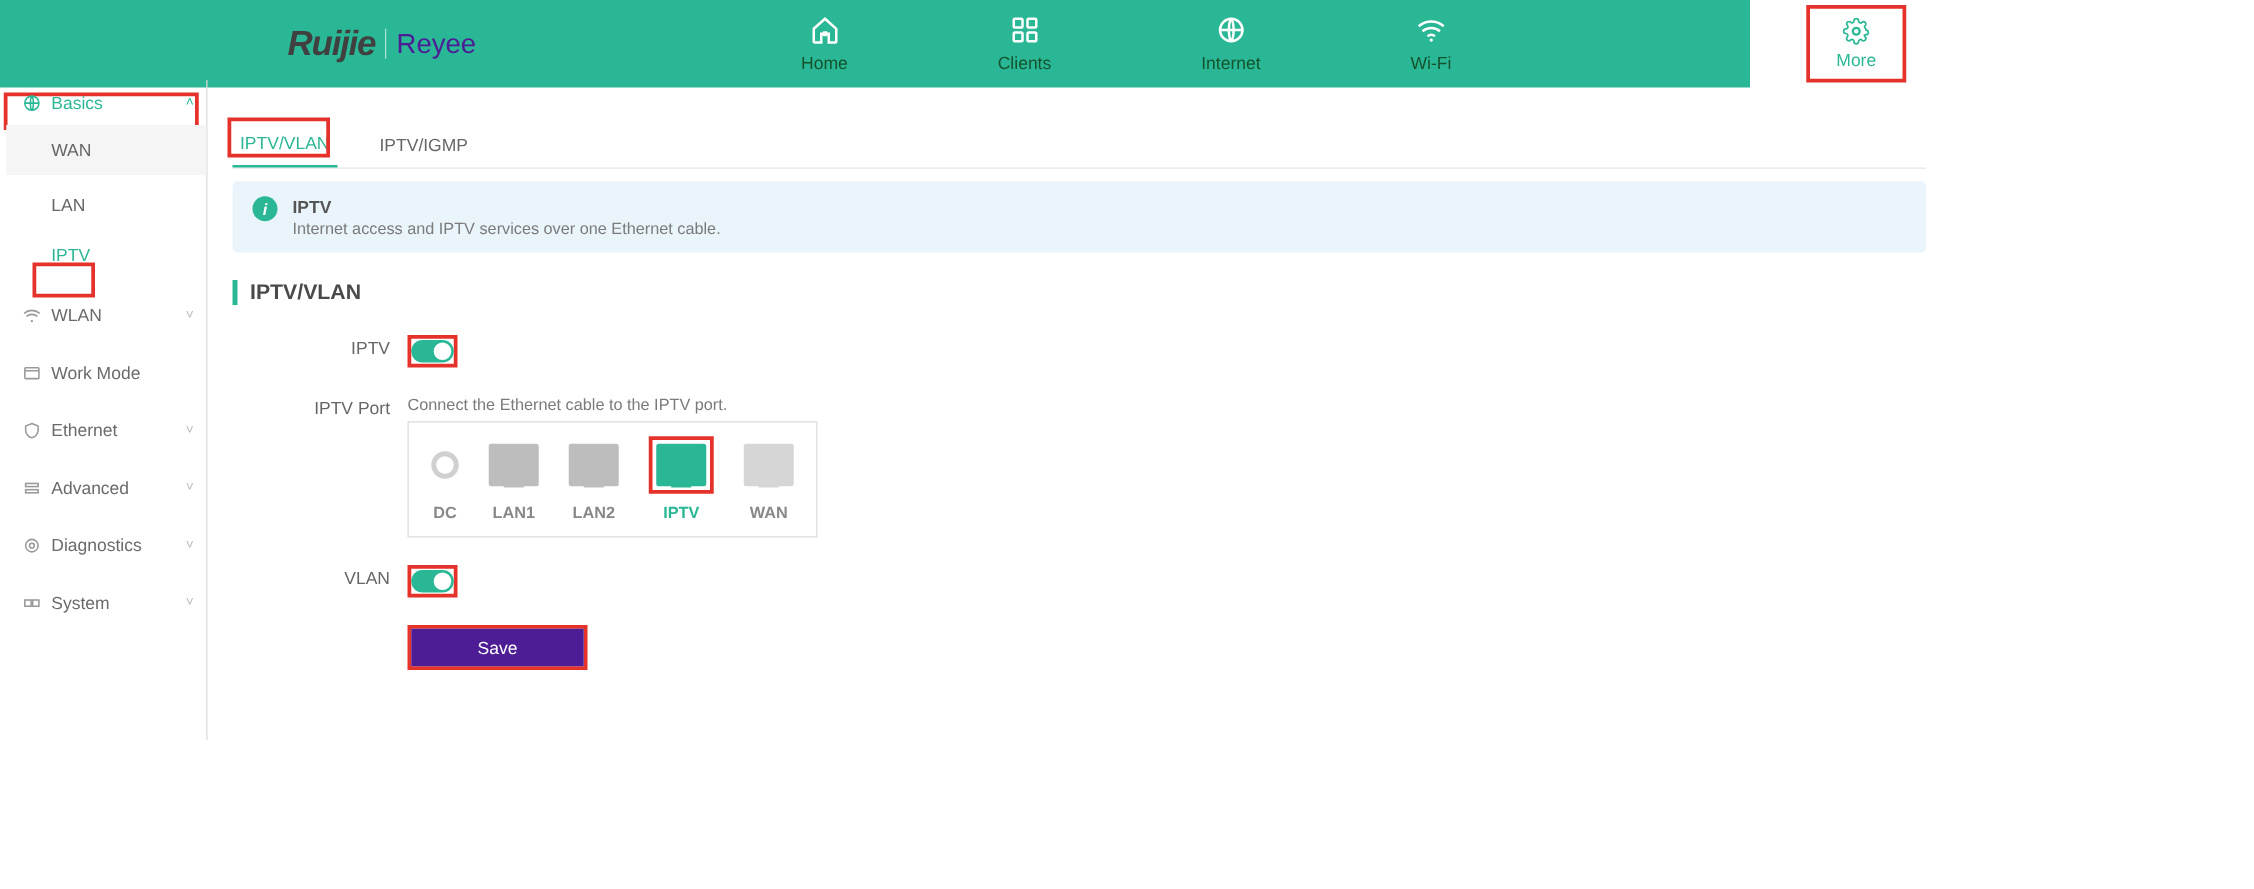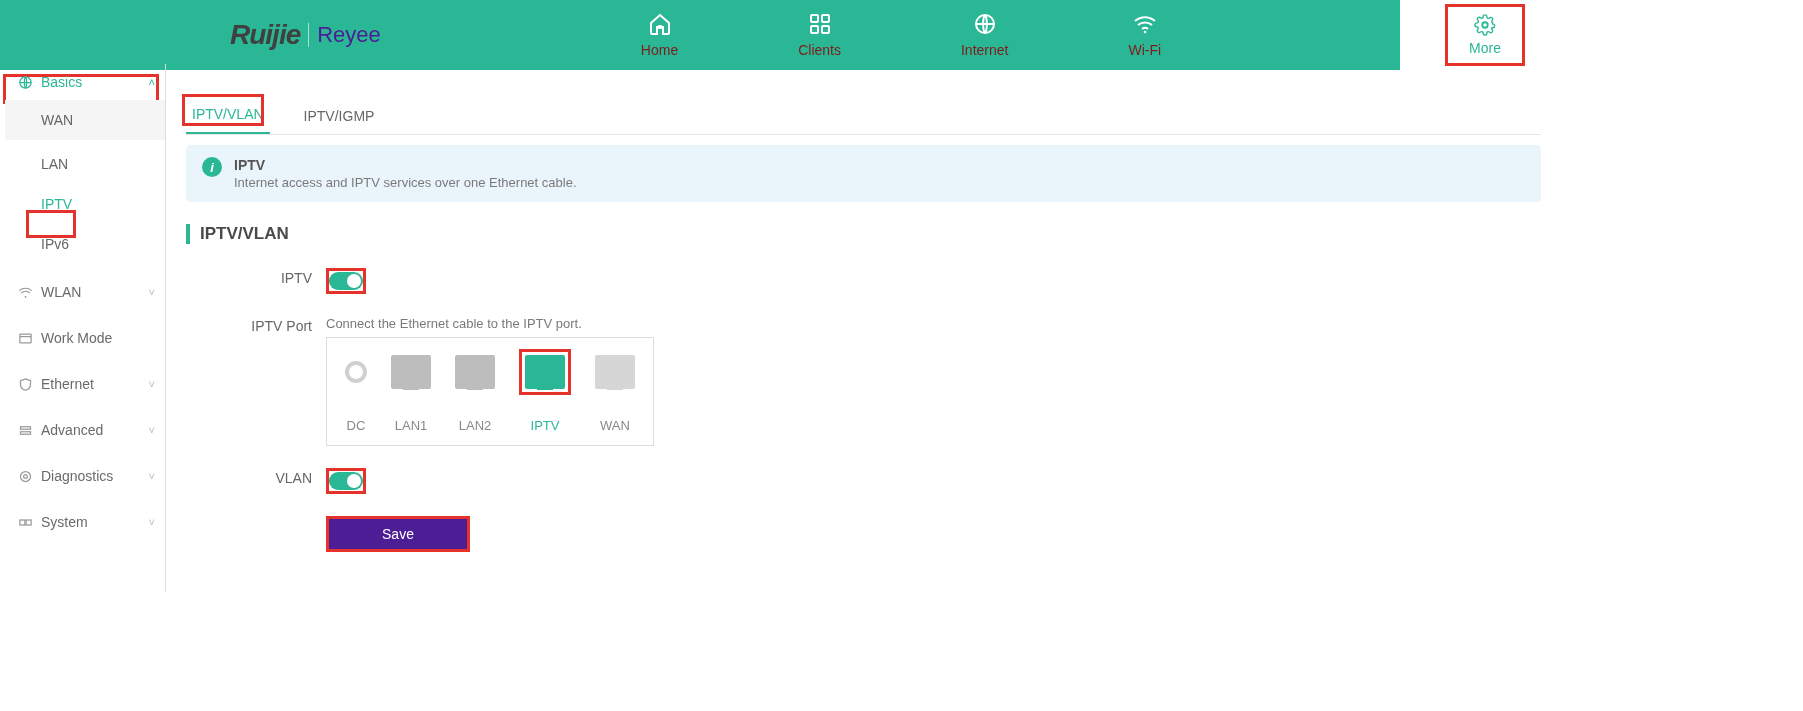--- a/index.html
+++ b/index.html
@@ -6,21 +6,21 @@
   body { font-family: -apple-system, BlinkMacSystemFont, "Segoe UI", Arial, sans-serif; font-size: 14px; color: #555; background: #fff; }
   .page { width: 1803px; height: 711px; position: relative; }
 
   
   .header { position: absolute; left: 0; top: 0; width: 1400px; height: 70px; background: #2ab795; display: flex; align-items: center; }
   .logo { margin-left: 230px; display: flex; align-items: center; gap: 8px; }
   .logo .brand1 { font-family: Arial; font-style: italic; font-weight: 900; font-size: 28px; color: #404040; letter-spacing: -1px; }
   .logo .divider { width: 1px; height: 24px; background: rgba(255,255,255,.6); }
   .logo .brand2 { font-family: Arial; font-weight: 400; font-size: 22px; color: #4c1d95; }
   .nav { margin-left: 260px; display: flex; gap: 120px; align-items: center; height: 100%; }
-  .nav-item { display: flex; flex-direction: column; align-items: center; gap: 6px; color: #7f1d1d; font-size: 14px; cursor: pointer; }
+  .nav-item { display: flex; flex-direction: column; align-items: center; gap: 6px; color: #14532d; font-size: 14px; cursor: pointer; }
   .nav-item svg { width: 24px; height: 24px; }
 
   .more-btn-wrap { position: absolute; left: 1445px; top: 4px; width: 80px; height: 62px; border: 3px solid #e5322b; background: #fff; display: flex; align-items: center; justify-content: center; }
   .more-btn { display: flex; flex-direction: column; align-items: center; gap: 4px; color: #2ab795; font-size: 14px; cursor: pointer; }
 
   
   .sidebar { position: absolute; left: 5px; top: 64px; width: 161px; border-right: 1px solid #dcdcdc; height: 528px; }
   .sb-group { display: flex; align-items: center; gap: 8px; height: 36px; padding: 0 12px; color: #6a6a6a; cursor: pointer; position: relative; }
   .sb-group.active { color: #2ab795; }
   .sb-group .chev { position: absolute; right: 10px; color: #bbb; font-size: 11px; }
@@ -54,21 +54,21 @@
   .row .lbl { width: 140px; text-align: right; padding-right: 14px; color: #666; padding-top: 2px; font-size: 14px; }
   .row .lbl .req { color: #e5322b; margin-right: 2px; }
   .row .ctrl { display: flex; flex-direction: column; gap: 6px; }
 
   .toggle-wrap { width: 40px; height: 26px; border: 3px solid #e5322b; display: flex; align-items: center; justify-content: center; }
   .toggle { width: 34px; height: 18px; border-radius: 10px; background: #2ab795; position: relative; }
   .toggle .knob { position: absolute; right: 2px; top: 2px; width: 14px; height: 14px; border-radius: 50%; background: #fff; }
 
   .port-desc { font-size: 13px; color: #7a7a7a; }
   .port-box { border: 1px solid #dcdcdc; padding: 12px 18px; display: flex; gap: 24px; }
-  .port { display: flex; flex-direction: column; align-items: center; gap: 24px; font-size: 13px; color: #888; }
+  .port { display: flex; flex-direction: column; align-items: center; gap: 8px; font-size: 13px; color: #888; font-weight: bold; }
   .port.active { color: #2ab795; }
   .port .jack { width: 40px; height: 34px; background: #bdbdbd; position: relative; border-radius: 2px; }
   .port .jack.dim { background: #d6d6d6; }
   .port .jack::after { content: ''; position: absolute; bottom: -1px; left: 50%; transform: translateX(-50%); width: 16px; height: 6px; background: inherit; }
   .port .dc-circ { width: 22px; height: 22px; border: 4px solid #d0d0d0; border-radius: 50%; margin-top:6px; margin-bottom:6px;}
   .port .jack.green { background: #2ab795; }
   .port .hl { padding: 3px; border: 3px solid #e5322b; }
   .port .jack-wrap { height: 44px; display:flex; align-items:center;}
 
   .input-hl { border: 3px solid #e5322b; width: 228px; height: 34px; display: flex; }
@@ -148,23 +148,20 @@
       <span class="chev">˄</span>
     </div>
     <div class="sb-sub wan">
         <span>WAN</span>
       </div>
     <div class="sb-sub">
         <span>LAN</span>
       </div>
     <div class="sb-sub active">
         <span>IPTV</span>
-      </div>
-    <div class="sb-sub">
-        <span>IPv6</span>
       </div>
     <div class="sp"></div>
     <div class="sb-group">
       <span class="sb-icon">
           <svg viewBox="0 0 24 24" width="15" height="15" fill="none" stroke="currentColor" stroke-width="2">
             <path d="M2 9c6-5 14-5 20 0"></path>
             <path d="M5 13c4-3.5 10-3.5 14 0"></path>
             <circle cx="12" cy="19" r="1.5" fill="currentColor" stroke="none"></circle>
           </svg>
         </span>

